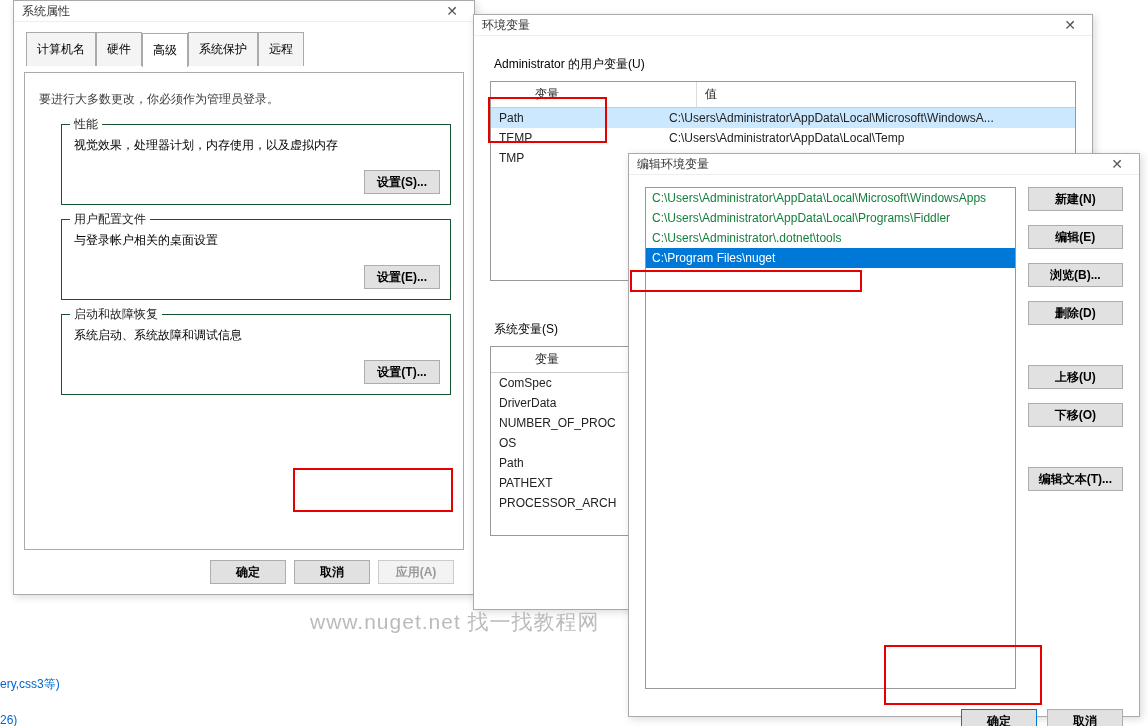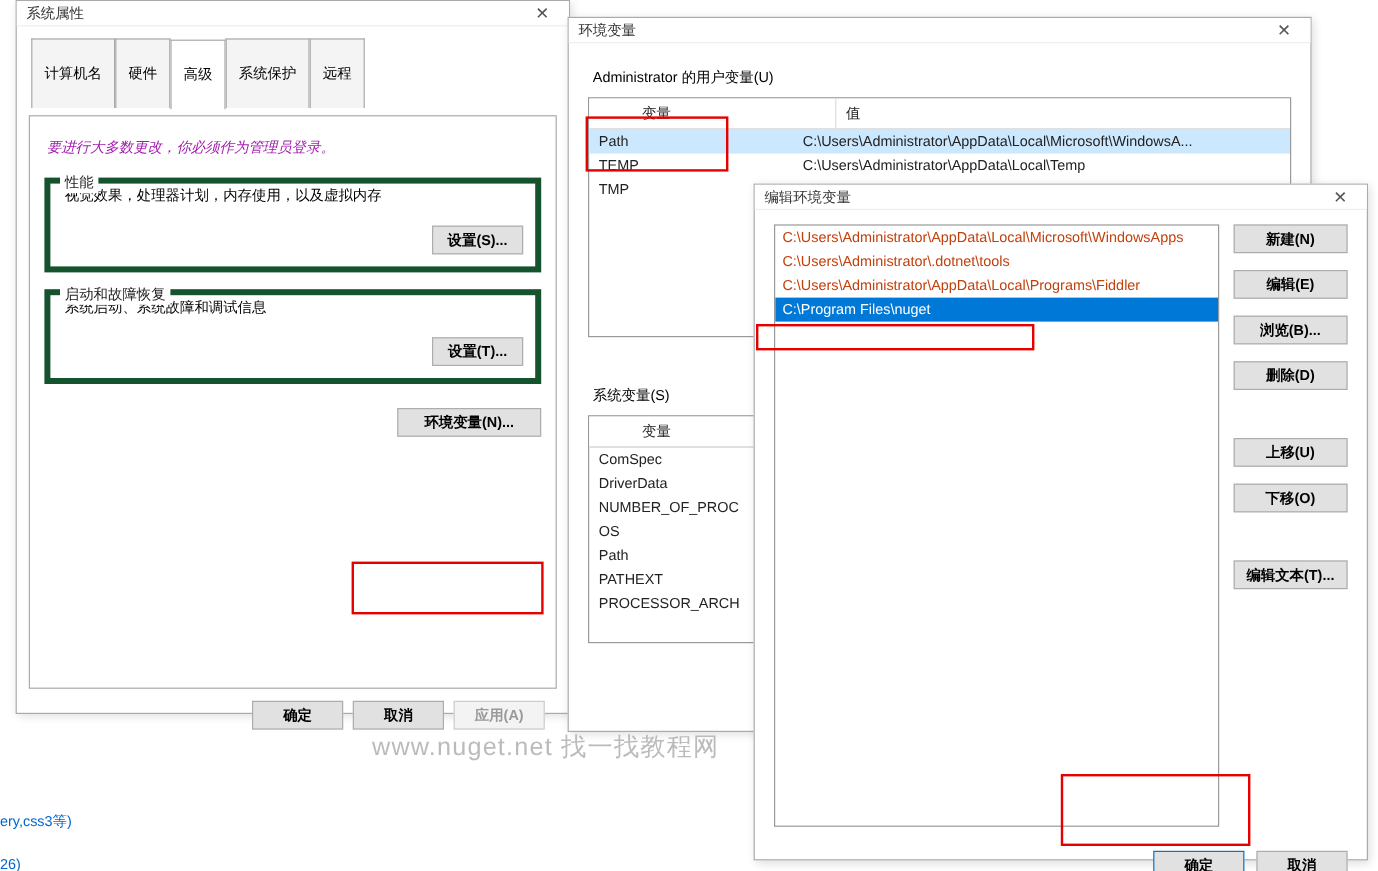--- a/index.html
+++ b/index.html
@@ -7,25 +7,25 @@
 
     .dialog { position: absolute; background: #fff; border: 1px solid #aaa; box-shadow: 2px 2px 8px rgba(0,0,0,0.15); }
     .titlebar { display: flex; align-items: center; justify-content: space-between; height: 16px; padding: 10px 8px; background: #fff; border-bottom: 1px solid #eee; }
     .titlebar-text { color: #333; }
     .close-x { width: 28px; height: 24px; display: flex; align-items: center; justify-content: center; color: #555; cursor: pointer; font-size: 14px; }
 
     
     #sysprops { left: 13px; top: 0; width: 462px; height: 595px; }
     #sysprops .content { padding: 10px 10px; }
     .tabstrip { display: flex; gap: 0; margin-bottom: 6px; padding-left: 2px; }
-    .tab { padding: 20px 10px; border: 1px solid #aaa; border-bottom: none; background: #f4f4f4; cursor: pointer; }
+    .tab { padding: 8px 10px; border: 1px solid #aaa; border-bottom: none; background: #f4f4f4; cursor: pointer; }
     .tab.active { background: #fff; position: relative; top: 1px; }
     .tabpanel-border { border: 1px solid #aaa; padding: 12px; height: 478px; }
-    .hint { margin: 6px 2px 16px; color: #a21caf; font-style: italic; }
-    .group { border: 5px solid #14532d; padding: 2px 10px 10px 12px; margin-bottom: 14px; position: relative; }
+    .hint { margin: 6px 2px 16px; color: #404040; }
+    .group { border: 1px solid #14532d; padding: 12px 10px 10px 12px; margin-bottom: 14px; position: relative; margin-left: 24px; }
     .group-title { position: absolute; top: -9px; left: 8px; background: #fff; padding: 0 4px; color: #222; }
     .group-row { display: flex; justify-content: flex-end; margin-top: 16px; }
     .win-btn { min-width: 76px; height: 24px; border: 1px solid #adadad; background: #e1e1e1; cursor: pointer; padding: 0 10px; font-weight: bold; }
     .win-btn.default { border: 1.5px solid #0078d7; }
     .win-btn.disabled { color: #999; border-color: #ccc; background: #f3f3f3; cursor: default; }
     .envvars-row { display: flex; justify-content: flex-end; padding: 6px 0 0; }
     .bottom-btns { display: flex; justify-content: flex-end; gap: 8px; padding: 10px 10px 0; }
 
     .red-box { position: absolute; border: 2px solid #e60000; pointer-events: none; }
 
@@ -41,21 +41,21 @@
     .table-body .tr { display: flex; }
     .td { padding: 3px 8px; color: #222; white-space: nowrap; overflow: hidden; text-overflow: ellipsis; }
     .td.var { width: 170px; }
     .td.val { flex: 1; }
     .tr.sel { background: #cce8ff; }
 
     
     #editenv { left: 628px; top: 153px; width: 512px; height: 564px; z-index: 5; }
     #editenv .content { padding: 12px 16px; display: flex; gap: 12px; height: calc(100% - 36px); }
     .pathlist { flex: 1; border: 1px solid #999; background: #fff; overflow: hidden; }
-    .pathlist .row { padding: 3px 6px; color: #c2410c; white-space: nowrap; }
+    .pathlist .row { padding: 3px 6px; color: #15803d; white-space: nowrap; }
     .pathlist .row.sel { background: #0078d7; color: #fff; }
     .sidebtns { display: flex; flex-direction: column; gap: 14px; }
     .sidebtns .group-gap { height: 12px; }
     .editenv-bottom { display: flex; justify-content: flex-end; gap: 10px; padding: 8px 16px 14px; }
 
     .watermark { position: absolute; left: 310px; top: 608px; color: #bbb; font-size: 21px; letter-spacing: 1px; white-space: nowrap; }
     .bluetext { position: absolute; color: #0066cc; font-size: 12px; }
   </style>
 </head>
 <body>
@@ -80,32 +80,36 @@
       <div class="hint">要进行大多数更改，你必须作为管理员登录。</div>
 
       <div class="group">
         <span class="group-title">性能</span>
         <div>视觉效果，处理器计划，内存使用，以及虚拟内存</div>
         <div class="group-row">
             <button class="win-btn">设置(S)...</button>
           </div>
       </div>
 
+      <div class="group">
+        <span class="group-title">用户配置文件</span>
+        <div>与登录帐户相关的桌面设置</div>
+        <div class="group-row">
+            <button class="win-btn">设置(E)...</button>
+          </div>
+      </div>
 
       <div class="group">
         <span class="group-title">启动和故障恢复</span>
         <div>系统启动、系统故障和调试信息</div>
         <div class="group-row">
             <button class="win-btn">设置(T)...</button>
           </div>
       </div>
 
-      <div class="envvars-row">
-        <button class="win-btn" style="min-width:120px;">环境变量(N)...</button>
-      </div>
     </div>
     <div class="bottom-btns">
       <button class="win-btn">确定</button>
       <button class="win-btn">取消</button>
       <button class="win-btn disabled">应用(A)</button>
     </div>
   </div>
 </div>
 
 <div class="red-box" style="left:293px; top:468px; width:160px; height:44px;"></div>
@@ -181,22 +185,22 @@
 <div class="red-box" style="left:488px; top:97px; width:119px; height:46px;"></div>
 
 <div class="dialog" id="editenv">
   <div class="titlebar">
     <span class="titlebar-text">编辑环境变量</span>
     <div class="close-x">✕</div>
   </div>
   <div class="content">
     <div class="pathlist">
       <div class="row">C:\Users\Administrator\AppData\Local\Microsoft\WindowsApps</div>
+      <div class="row">C:\Users\Administrator\AppData\Local\Programs\Fiddler</div>
       <div class="row">C:\Users\Administrator\.dotnet\tools</div>
-      <div class="row">C:\Users\Administrator\AppData\Local\Programs\Fiddler</div>
       <div class="row sel">C:\Program Files\nuget</div>
     </div>
     <div class="sidebtns">
       <button class="win-btn">新建(N)</button>
       <button class="win-btn">编辑(E)</button>
       <button class="win-btn">浏览(B)...</button>
       <button class="win-btn">删除(D)</button>
       <div class="group-gap"></div>
       <button class="win-btn">上移(U)</button>
       <button class="win-btn">下移(O)</button>

